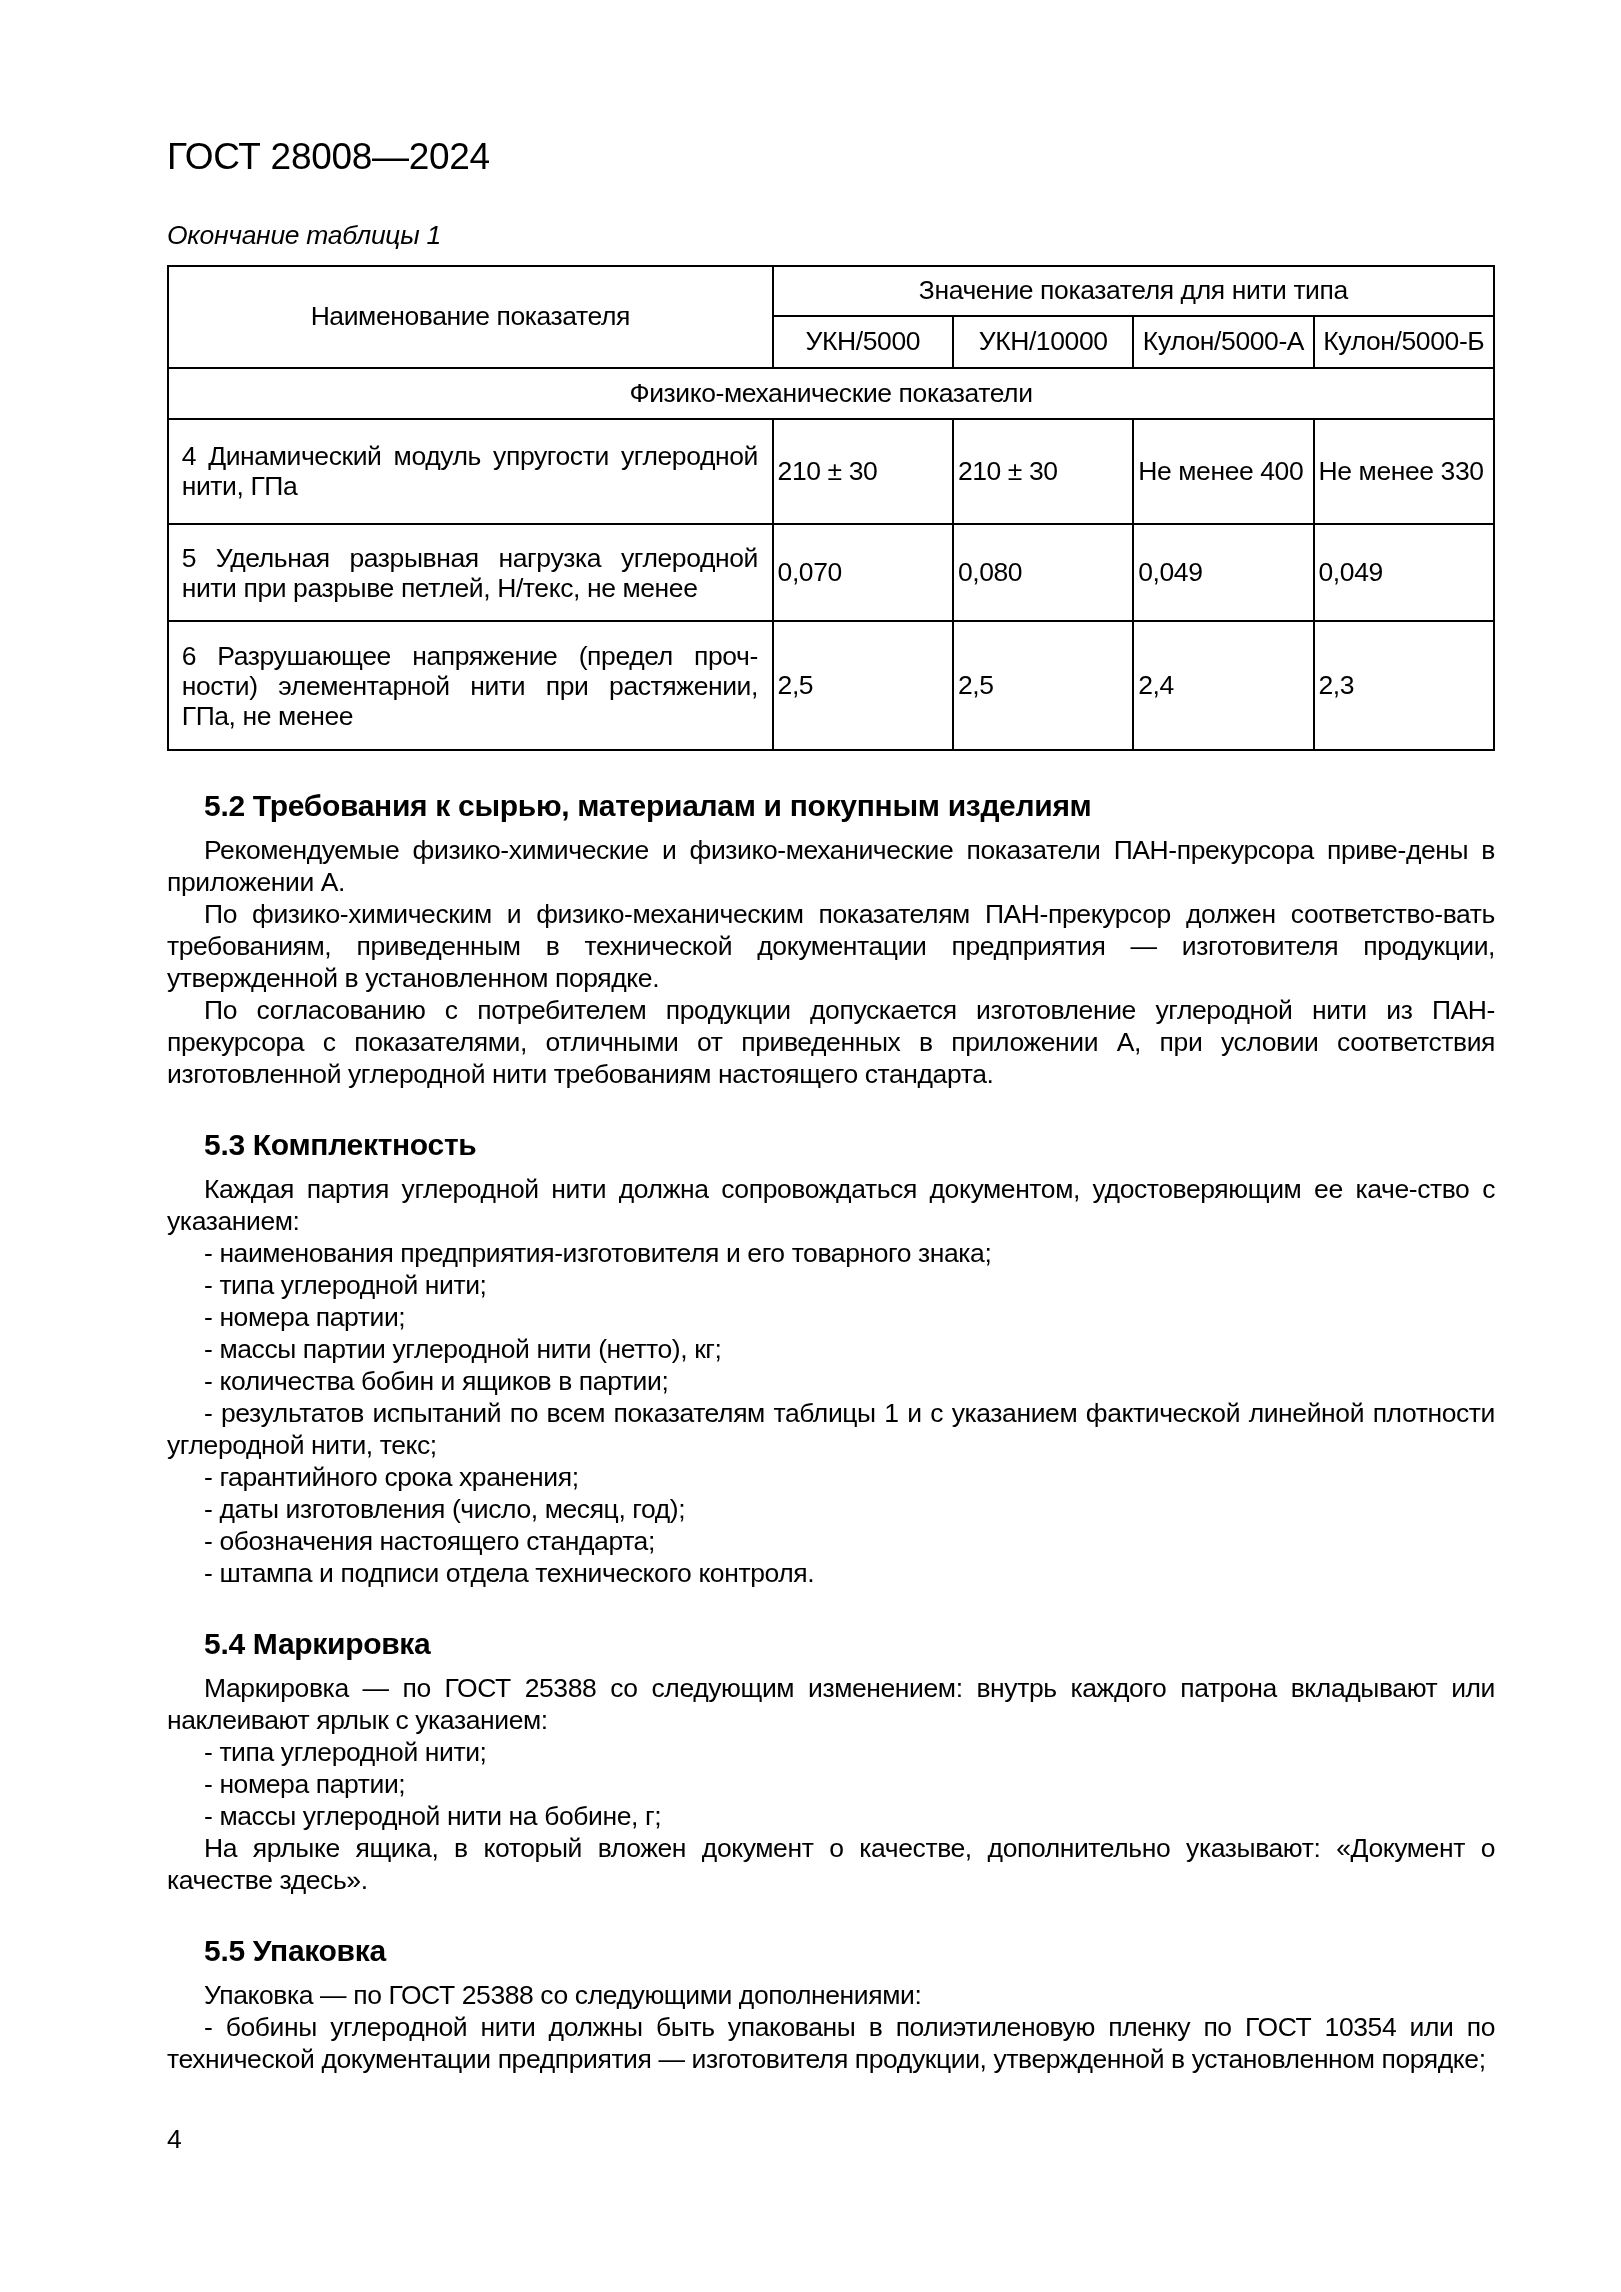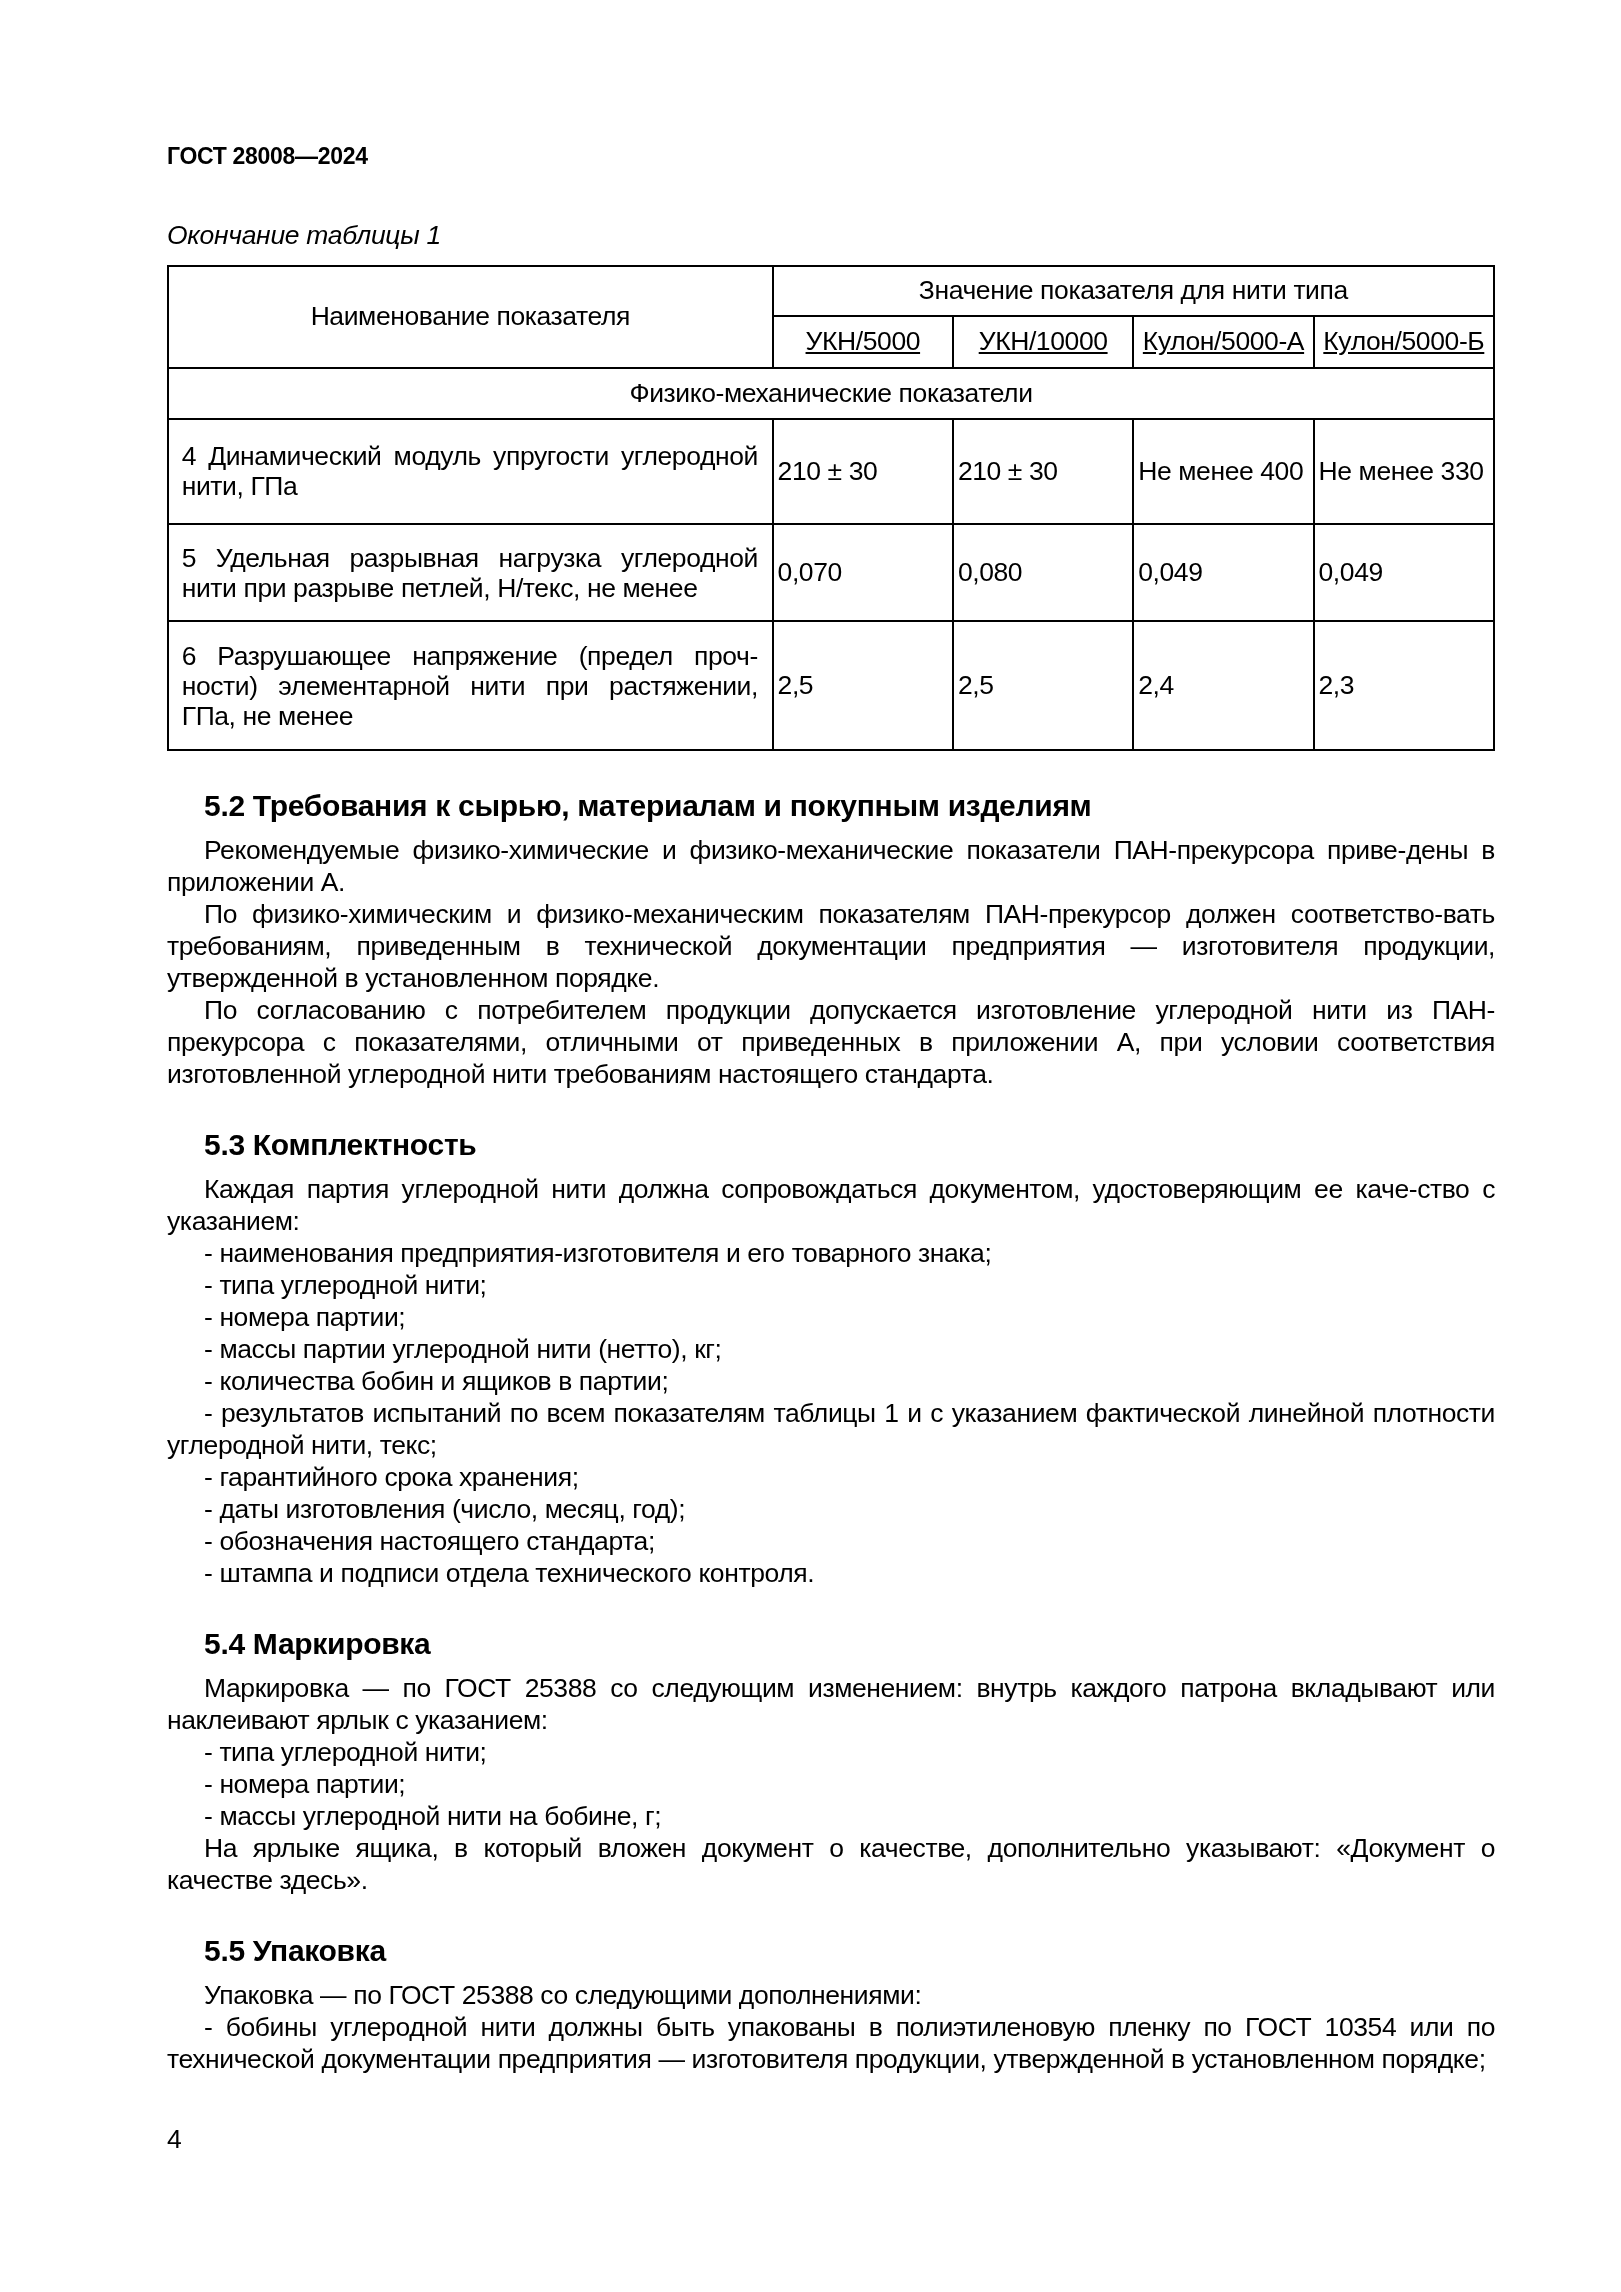--- a/index.html
+++ b/index.html
@@ -15,22 +15,22 @@
     font-family: "Liberation Sans", "DejaVu Sans", sans-serif;
     -webkit-font-smoothing: antialiased;
   }
   .page {
     box-sizing: border-box;
     width: 1621px;
     height: 2293px;
     padding: 137px 126px 0 167px;
   }
   .doc-title {
-    font-size: 23px;
-    font-weight: bold;
+    font-size: 37px;
+    font-weight: normal;
     letter-spacing: -0.3px;
     line-height: 39px;
   }
   .table-caption {
     margin-top: 43px;
     font-size: 26.5px;
     font-style: italic;
     letter-spacing: -0.3px;
     line-height: 32px;
   }
@@ -58,21 +58,20 @@
   th.h-group {
     text-align: center;
     height: 44px;
     padding: 2px 9.8px;
     border-radius: 10px;
   }
   th.h-type {
     text-align: center;
     height: 46px;
     padding: 2px 5.9px;
-    text-decoration: underline;
   }
   td.group-cell {
     border-top: 5.9px double #000;
     text-align: center;
     height: 45px;
     padding: 2px 9.8px;
   }
   td.cell-name {
     text-align: justify;
     padding: 10.8px 13.7px 10.8px 12.7px;

